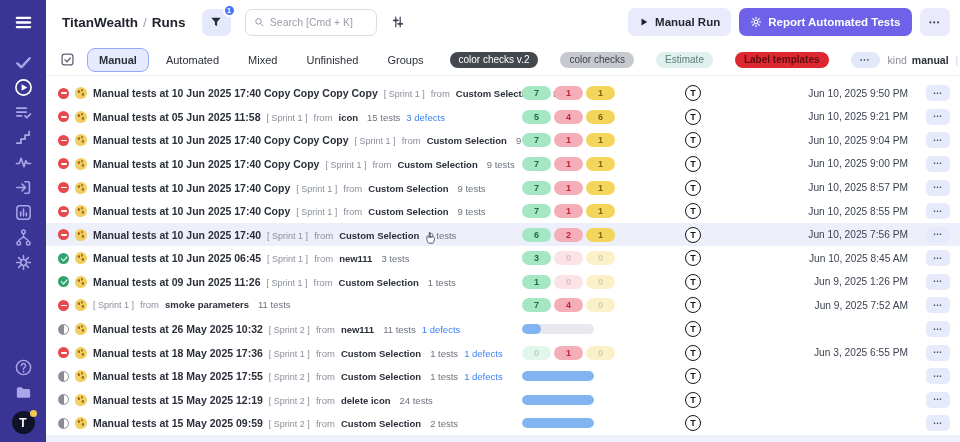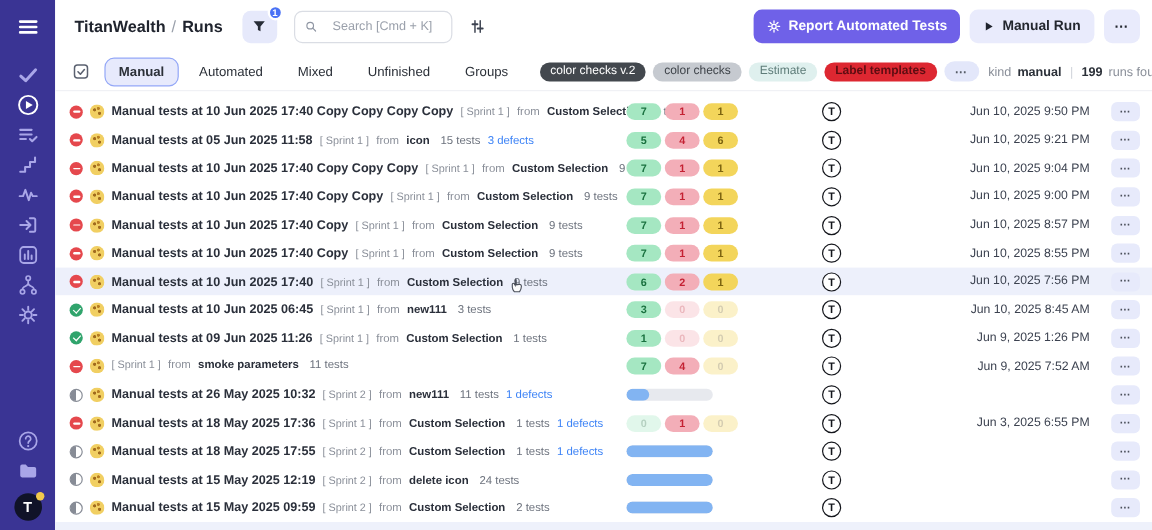--- a/index.html
+++ b/index.html
@@ -28,38 +28,38 @@
   .crumbs { font-size:13.5px; color:#20242e; font-weight:bold; white-space:nowrap; display:flex; gap:5px; }
   .crumbs .sep { color:#9aa0ab; font-weight:normal; }
   .iconbtn { position:relative; width:29px; height:27px; border:none; border-radius:7px;
     background:#e6e9fb; display:flex; align-items:center; justify-content:center; margin-left:8px; }
   .iconbtn .nbadge { position:absolute; top:-5px; right:-5px; min-width:13px; height:13px;
     border-radius:7px; background:#4a72f5; color:#fff; font-size:8px; font-weight:bold;
     display:flex; align-items:center; justify-content:center; border:2px solid #fff; padding:0 2px; }
   .search { display:flex; align-items:center; gap:6px; width:132px; height:27px;
     border:1px solid #dadde4; border-radius:7px; padding:0 8px; margin-left:6px; background:#fff; }
   .search input { border:none; outline:none; width:100%; font-size:10.5px; color:#3c4250;
-    font-family:"Liberation Sans", sans-serif; background:transparent;text-align:center; }
+    font-family:"Liberation Sans", sans-serif; background:transparent; }
   .search input::placeholder { color:#9aa0ab; }
   .tune { margin-left:6px; display:flex; align-items:center; }
   .topbar .spacer { flex:1; }
   .btn { height:28px; border:none; border-radius:7px; font-size:11.5px; font-weight:bold;
     display:flex; align-items:center; gap:6px; padding:0 11px; white-space:nowrap; }
   .btn-primary { background:#6f61e8; color:#fff; }
   .btn-light { background:#e9ebfc; color:#23272f; }
   .btn-more { padding:0 9px; font-weight:bold; letter-spacing:1px; }
 
   
   .tabbar { height:33px; display:flex; align-items:center; padding:0 12px 0 14px;
     border-bottom:1px solid #f0f1f5; gap:4px; }
   .selall { margin-right:8px; display:flex; align-items:center; }
   .tab { font-size:11px; color:#2b3038; padding:5px 11px; border-radius:8px;
     border:1.5px solid transparent; white-space:nowrap; }
   .tab--selected { background:#e7eafc; border-color:#93a7f7; font-weight:bold; }
-  .badges { display:flex; gap:6px; margin-left:10px; align-items:center;text-align:right; }
+  .badges { display:flex; gap:22px; margin-left:10px; align-items:center;text-align:right; }
   .badge { font-size:10px; padding:2.5px 9px; border-radius:9px; white-space:nowrap; }
   .badge--dark { background:#43484e; color:#fff; }
   .badge--gray { background:#c6cad0; color:#3f444a; }
   .badge--teal { background:#dff0ee; color:#5f7d7a; }
   .badge--red  { background:#dd2731; color:#5e0d12; font-weight:bold; }
   .badge--more { background:#e3e7fa; color:#555b66; font-weight:bold; letter-spacing:1px; }
   .tabbar .spacer { flex:1; }
   .summary { display:flex; align-items:center; gap:5px; font-size:10.5px; color:#8a8f99; white-space:nowrap; }
   .summary b { color:#2b3038; }
   .summary .div { color:#d0d4da; margin:0 2px; }
@@ -221,32 +221,32 @@
           </svg>
         <input type="text" placeholder="Search [Cmd + K]" style="">
       </div>
       <div class="tune">
         <svg viewBox="0 0 16 16" width="14" height="14">
             <path d="M5.5 2.5v11M10.5 2.5v11" stroke="#3c4250" stroke-width="1.4" stroke-linecap="round"></path>
             <path d="M3.2 6h4.6M8.2 10h4.6" stroke="#3c4250" stroke-width="2" stroke-linecap="round"></path>
           </svg>
       </div>
       <div class="spacer"></div>
+      <button class="btn btn-light">
+        <svg viewBox="0 0 14 14" width="10" height="10">
+            <path d="M3.5 2.2l8 4.8-8 4.8z" fill="#20242e"></path>
+          </svg>
+        <span>Manual Run</span>
+      </button>
       <button class="btn btn-primary">
         <svg viewBox="0 0 16 16" width="12" height="12">
             <circle cx="8" cy="8" r="2.4" stroke="#fff" stroke-width="1.5" fill="none"></circle>
             <path d="M8 1.8v2M8 12.2v2M1.8 8h2M12.2 8h2M3.6 3.6l1.4 1.4M11 11l1.4 1.4M12.4 3.6L11 5M5 11l-1.4 1.4" stroke="#fff" stroke-width="1.5" stroke-linecap="round"></path>
           </svg>
         <span>Report Automated Tests</span>
-      </button>
-      <button class="btn btn-light">
-        <svg viewBox="0 0 14 14" width="10" height="10">
-            <path d="M3.5 2.2l8 4.8-8 4.8z" fill="#20242e"></path>
-          </svg>
-        <span>Manual Run</span>
       </button>
       <button class="btn btn-light btn-more">⋯</button>
     </div>
 
     <div class="tabbar">
       <div class="selall">
         <svg viewBox="0 0 18 18" width="15" height="15">
             <rect x="2.5" y="2.5" width="13" height="13" rx="3" stroke="#5b6170" stroke-width="1.5" fill="none"></rect>
             <path d="M6 9.4l2.4 2.4 4-4.6" stroke="#5b6170" stroke-width="1.6" stroke-linecap="round" stroke-linejoin="round" fill="none"></path>
           </svg>

